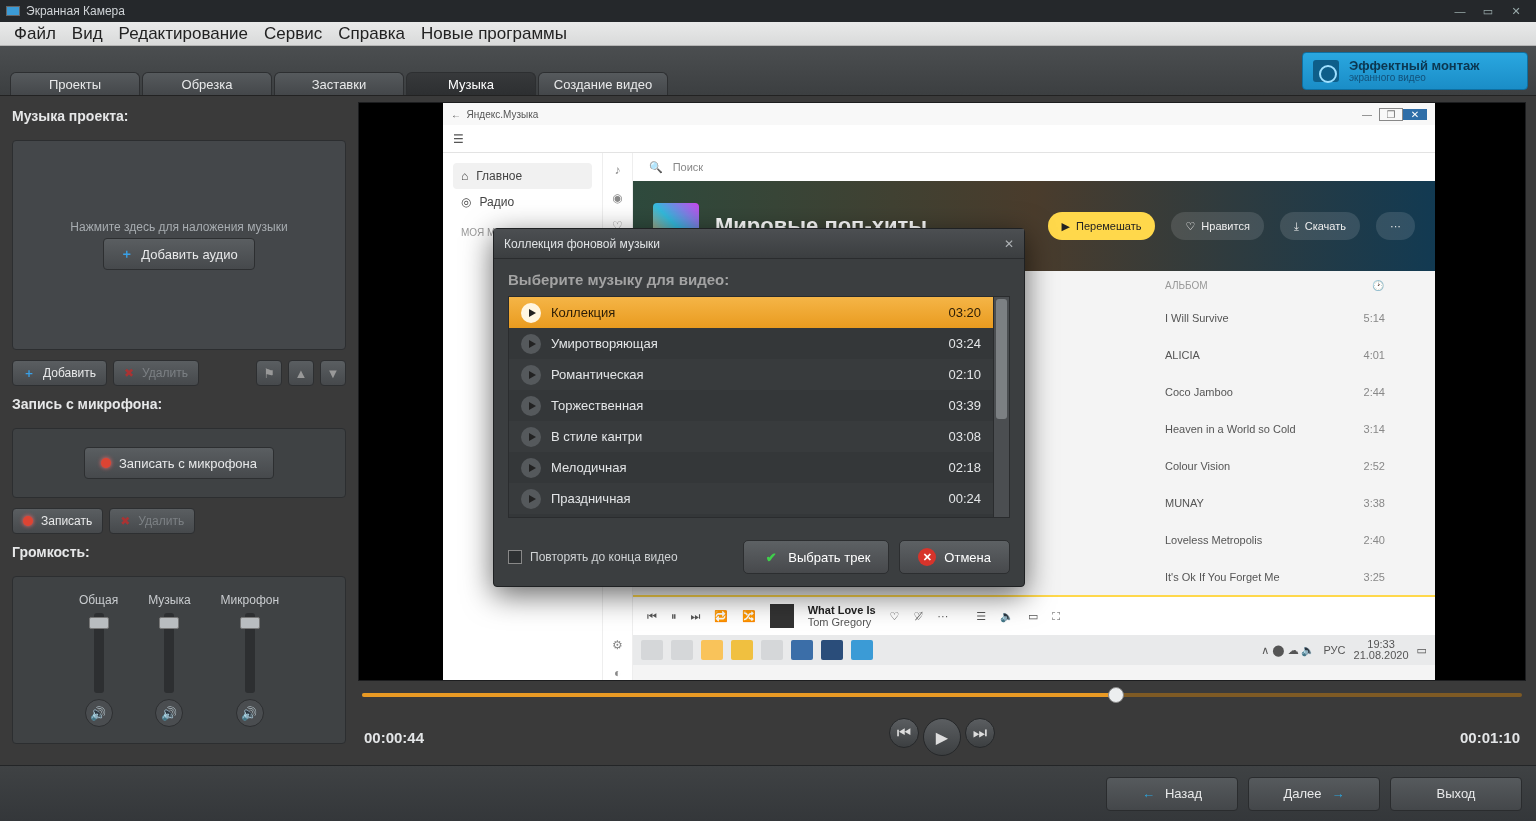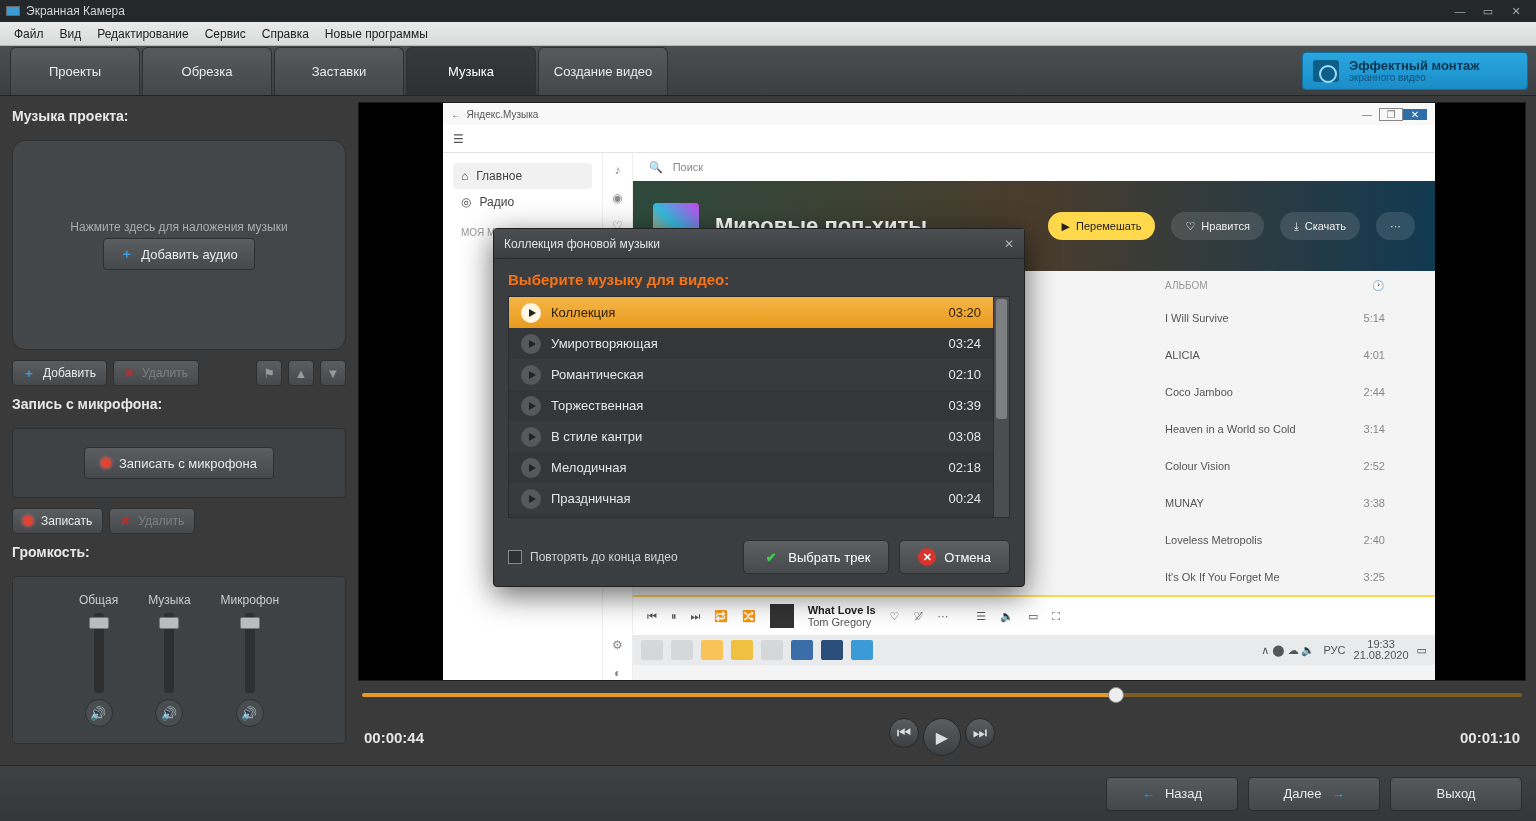--- a/index.html
+++ b/index.html
@@ -5,42 +5,42 @@
 * { margin: 0; padding: 0; box-sizing: border-box; font-family: "Segoe UI", Tahoma, sans-serif; }
 html, body { width: 1536px; height: 821px; background: #3a3a3a; color: #ddd; overflow: hidden; user-select: none; }
 
 
 .titlebar { height: 22px; background: #25282b; display: flex; align-items: center; padding: 0 6px; font-size: 12px; color: #cfd3d6; }
 .titlebar .monitor { width: 14px; height: 10px; background: #3b9bd6; margin-right: 6px; border: 1px solid #666; }
 .titlebar .spacer { flex: 1; }
 .titlebar .winbtn { width: 28px; text-align: center; color: #9aa; font-size: 11px; cursor: default; }
 
 
-.menubar { height: 24px; background: linear-gradient(#e9eaea,#d9dada); display: flex; align-items: center; padding: 0 6px; font-size: 12px; color: #222; border-bottom: 1px solid #b5b5b5; }
+.menubar { height: 24px; background: linear-gradient(#e9eaea,#d9dada); display: flex; align-items: center; padding: 0 6px; font-size: 17px; color: #222; border-bottom: 1px solid #b5b5b5; }
 .menubar span { padding: 0 8px; cursor: default; }
 
 
 .tabstrip { height: 50px; background: linear-gradient(#4b4e50,#3c3f41); display: flex; align-items: flex-end; padding-left: 10px; border-bottom: 1px solid #222; position: relative; }
-.tab { width: 130px; height: 48px; margin-right: 2px; display: flex; align-items: center; justify-content: center; font-size: 13px; color: #e8e9ea; background: linear-gradient(#565a5d,#44474a); border: 1px solid #2d2f31; border-bottom: none; border-radius: 6px 6px 0 0; cursor: pointer; }
+.tab { width: 130px; height: 23px; margin-right: 2px; display: flex; align-items: center; justify-content: center; font-size: 13px; color: #e8e9ea; background: linear-gradient(#565a5d,#44474a); border: 1px solid #2d2f31; border-bottom: none; border-radius: 6px 6px 0 0; cursor: pointer; }
 .tab.active { background: linear-gradient(#37393b,#2d2f31); color: #fff; }
 .promo { position: absolute; right: 8px; top: 6px; height: 38px; width: 226px; background: linear-gradient(#2aa7e0,#1a8dc7); border: 1px solid #0e6fa1; border-radius: 4px; display: flex; align-items: center; padding: 0 10px; gap: 10px; cursor: pointer; }
 .promo .cam { width: 26px; height: 22px; background: #0e5e89; border-radius: 3px; position: relative; }
 .promo .cam::before { content: ""; position: absolute; left: 6px; top: 5px; width: 14px; height: 14px; border: 2px solid #9fe0ff; border-radius: 50%; }
 .promo .txt1 { font-size: 13px; font-weight: bold; color: #0b3650; line-height: 1; }
 .promo .txt2 { font-size: 10px; color: #12517a; }
 
 
 .workarea { position: absolute; top: 96px; left: 0; right: 0; bottom: 56px; display: flex; }
 .leftcol { width: 358px; padding: 12px; display: flex; flex-direction: column; gap: 10px; }
 .rightcol { flex: 1; padding: 6px 10px 0 0; display: flex; flex-direction: column; }
 
 
 .panel-title { font-size: 14px; font-weight: bold; color: #e6e7e8; margin-bottom: 6px; }
 .panel { background: #3f4244; border: 1px solid #2c2e30; border-radius: 4px; padding: 10px; }
-.proj-music { height: 210px; display: flex; flex-direction: column; align-items: center; justify-content: center; gap: 4px; background: #44474a; border-radius: 13px; }
+.proj-music { height: 210px; display: flex; flex-direction: column; align-items: center; justify-content: center; gap: 4px; background: #44474a; }
 .hint { font-size: 12px; color: #a7acb0; }
 .btn { height: 32px; padding: 0 16px; background: linear-gradient(#5a5e61,#46494c); border: 1px solid #2d2f31; border-radius: 4px; display: inline-flex; align-items: center; gap: 8px; font-size: 13px; color: #e8e9ea; cursor: pointer; }
 .btn.disabled { color: #7c8084; cursor: default; }
 .btn.small { height: 26px; font-size: 12px; padding: 0 10px; }
 .btn .plus { font-weight: bold; color: #39a0e6; }
 .btn .dotred { width: 10px; height: 10px; background: #d43; border-radius: 50%; box-shadow: 0 0 4px #f66; }
 .row { display: flex; align-items: center; gap: 6px; }
 .row .spacer { flex: 1; }
 .mini { width: 26px; height: 26px; background: linear-gradient(#5a5e61,#46494c); border: 1px solid #2d2f31; border-radius: 4px; display: flex; align-items: center; justify-content: center; font-size: 13px; color: #999; }
 
@@ -83,21 +83,21 @@
 .mock-task { height: 30px; background: #e9eaeb; display: flex; align-items: center; padding: 0 8px; gap: 8px; font-size: 11px; color: #555; }
 .mock-task .tb { width: 22px; height: 20px; background: #d5d7d9; border-radius: 2px; }
 .mock-task .spacer { flex: 1; }
 
 
 .dialog { position: absolute; left: 493px; top: 228px; width: 532px; background: #3b3e40; border: 1px solid #1f2123; border-radius: 4px; box-shadow: 0 8px 30px rgba(0,0,0,.6); z-index: 50; }
 .dlg-title { height: 30px; background: linear-gradient(#4c4f52,#3b3e40); display: flex; align-items: center; padding: 0 10px; font-size: 12px; color: #dfe2e4; border-bottom: 1px solid #2a2c2e; }
 .dlg-title .spacer { flex: 1; }
 .dlg-title .x { color: #aeb2b5; cursor: pointer; }
 .dlg-body { padding: 12px 14px 10px; }
-.dlg-body h3 { font-size: 15px; font-weight: bold; color: #f97316; margin-bottom: 8px; }
+.dlg-body h3 { font-size: 15px; font-weight: bold; color: #a3a3a3; margin-bottom: 8px; }
 .tracklist { border: 1px solid #2a2c2e; background: #343739; height: 222px; overflow: hidden; display: flex; }
 .tracks { flex: 1; }
 .track { height: 31px; display: flex; align-items: center; padding: 0 12px; gap: 10px; font-size: 13px; color: #e3e5e7; cursor: pointer; }
 .track:nth-child(odd) { background: #383b3d; }
 .track.selected { background: linear-gradient(#f5b547,#e99b1f); color: #2a1c06; }
 .track .pico { width: 20px; height: 20px; border-radius: 50%; background: #55595c; display: flex; align-items: center; justify-content: center; }
 .track.selected .pico { background: #fff6e2; }
 .track .pico::before { content: ""; border-left: 7px solid #222; border-top: 4px solid transparent; border-bottom: 4px solid transparent; margin-left: 2px; }
 .track .tname { flex: 1; }
 .track .tdur  { font-variant-numeric: tabular-nums; }

